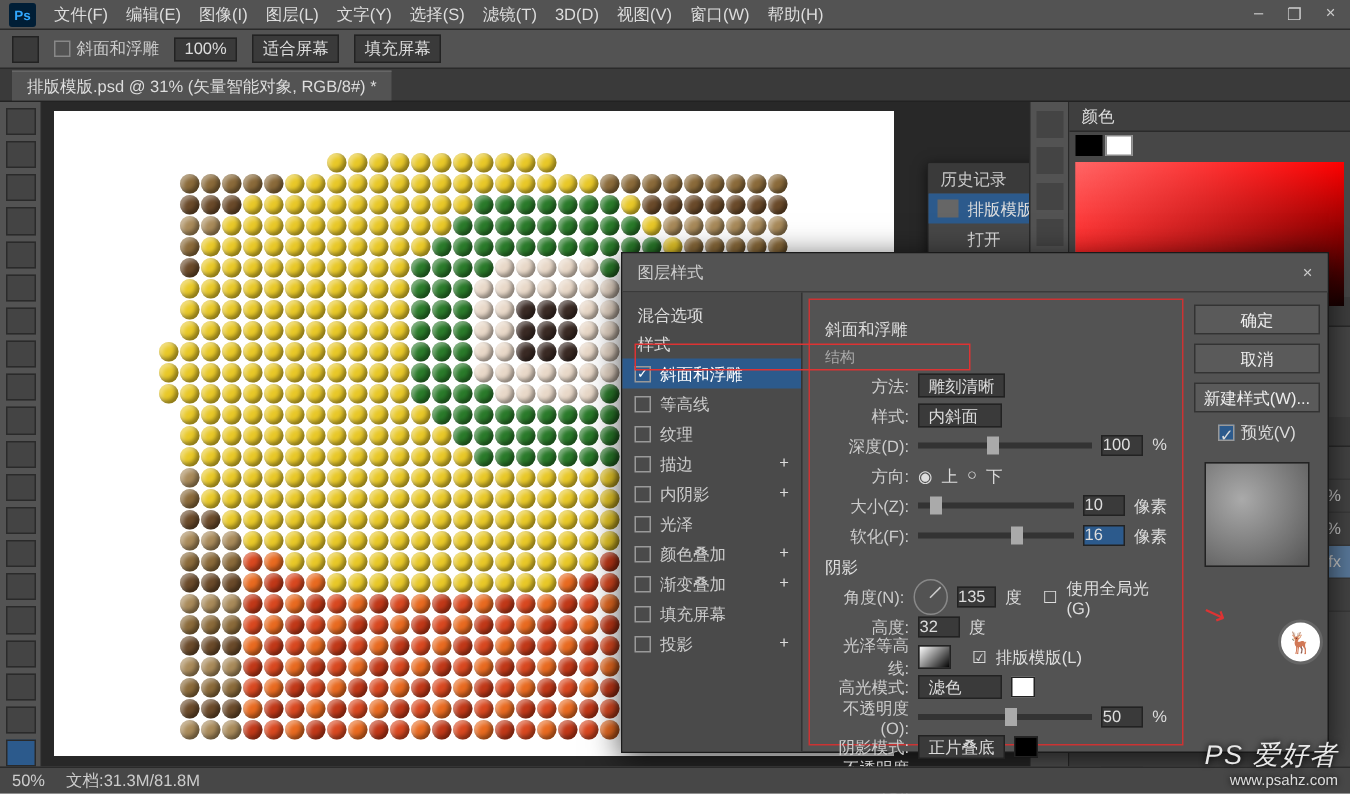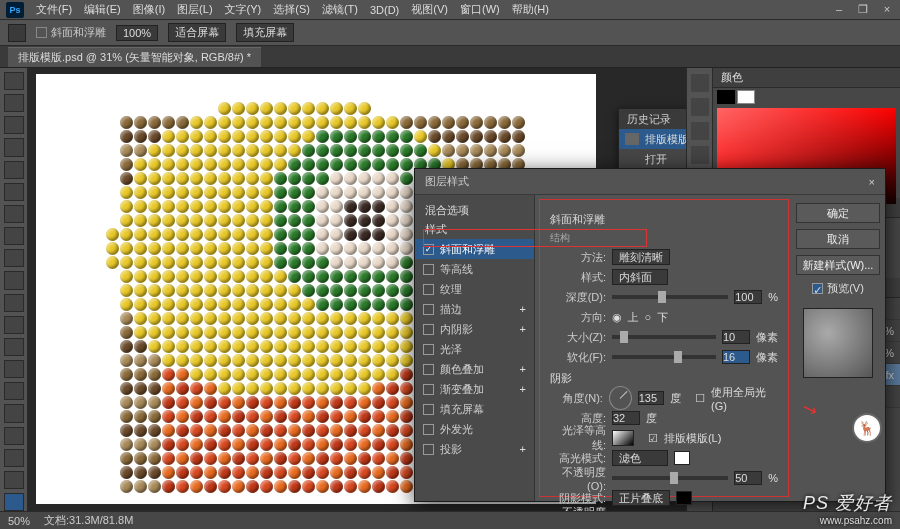--- a/index.html
+++ b/index.html
@@ -1062,24 +1062,20 @@
             <div class="ck"></div>
             <span>渐变叠加</span>
             <span class="plus">+</span>
           </div>
           <div class="it">
             <div class="ck"></div>
             <span>填充屏幕</span>
           </div>
           <div class="it">
             <div class="ck"></div>
-            <span>外发光</span>
-          </div>
-          <div class="it">
-            <div class="ck"></div>
             <span>投影</span>
             <span class="plus">+</span>
           </div>
         </div>
     </div>
     <div class="styleparams">
       <div class="sect">斜面和浮雕</div>
       <div class="sect" style="font-size:10px;color:#aaa">结构</div>
       <div class="prow">
           <label>方法:</label>

